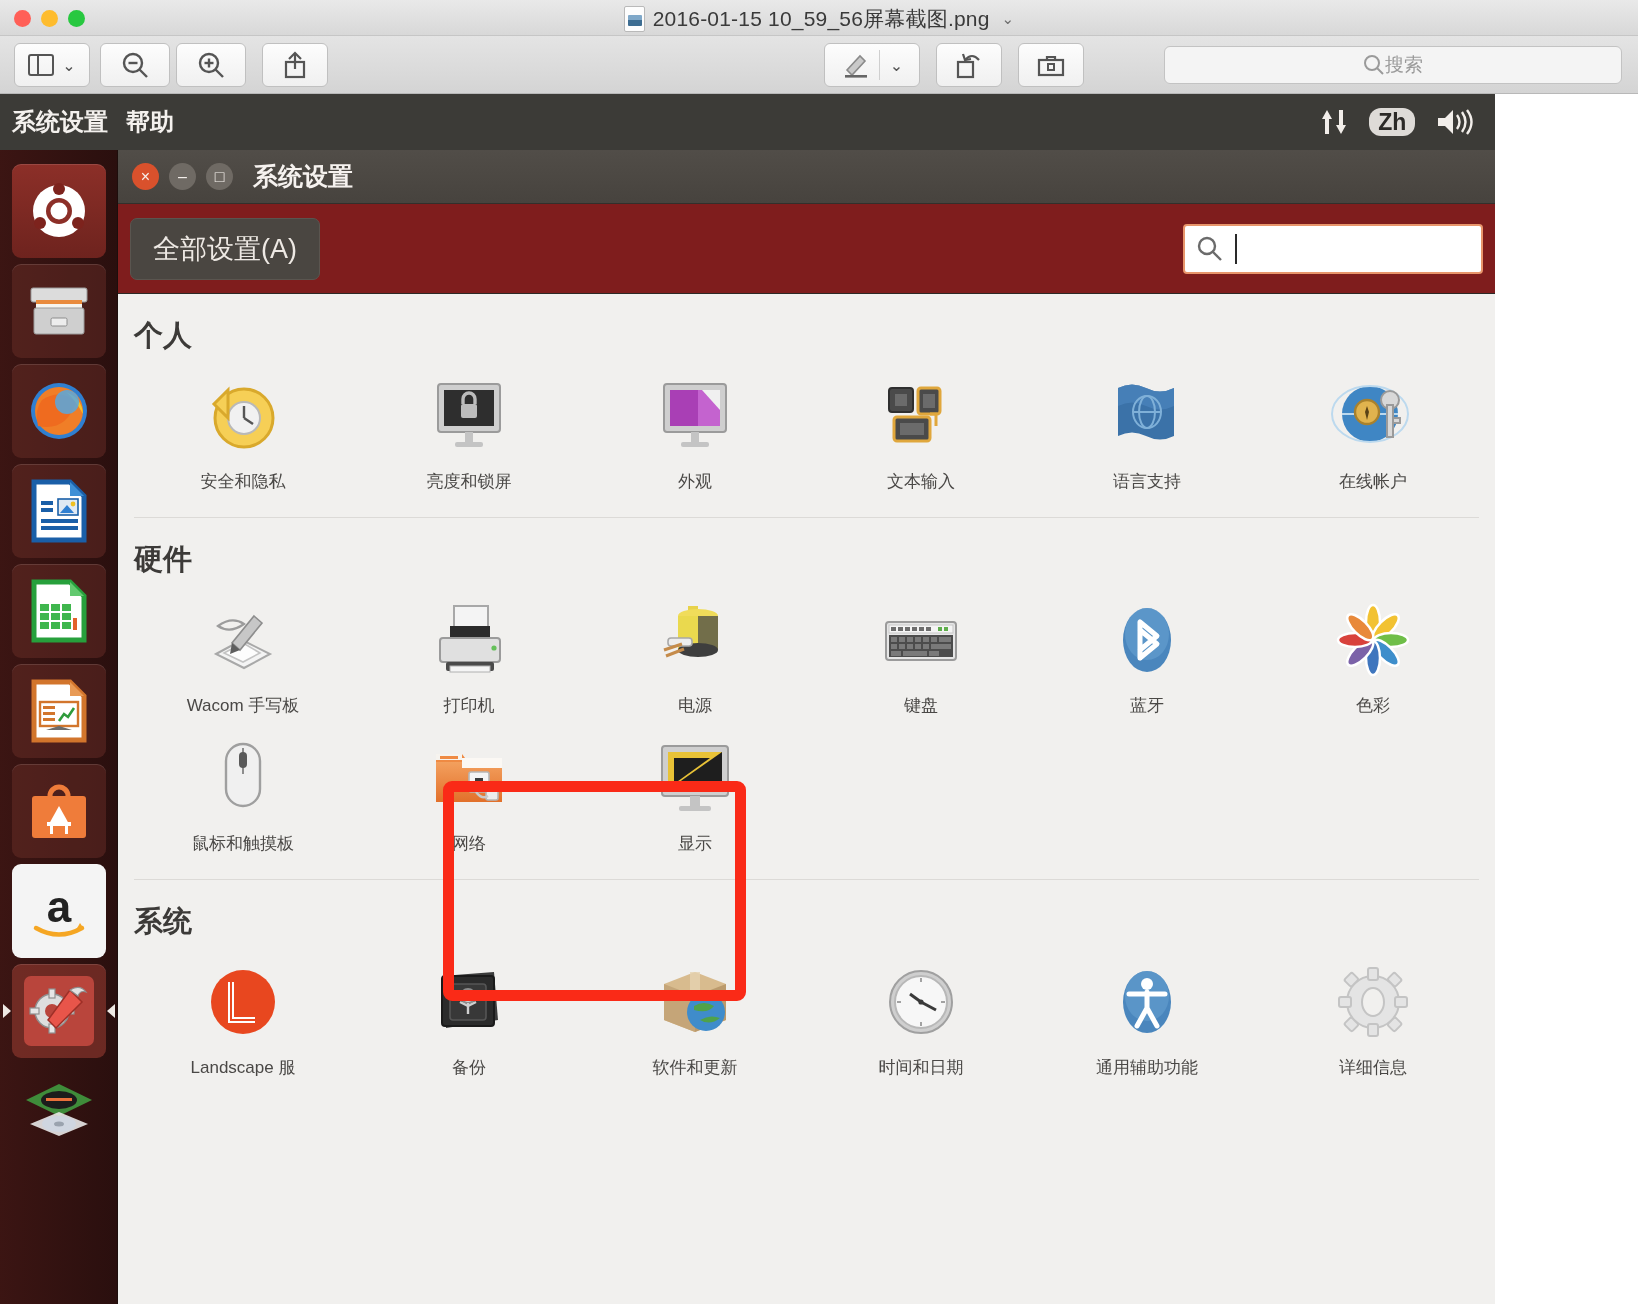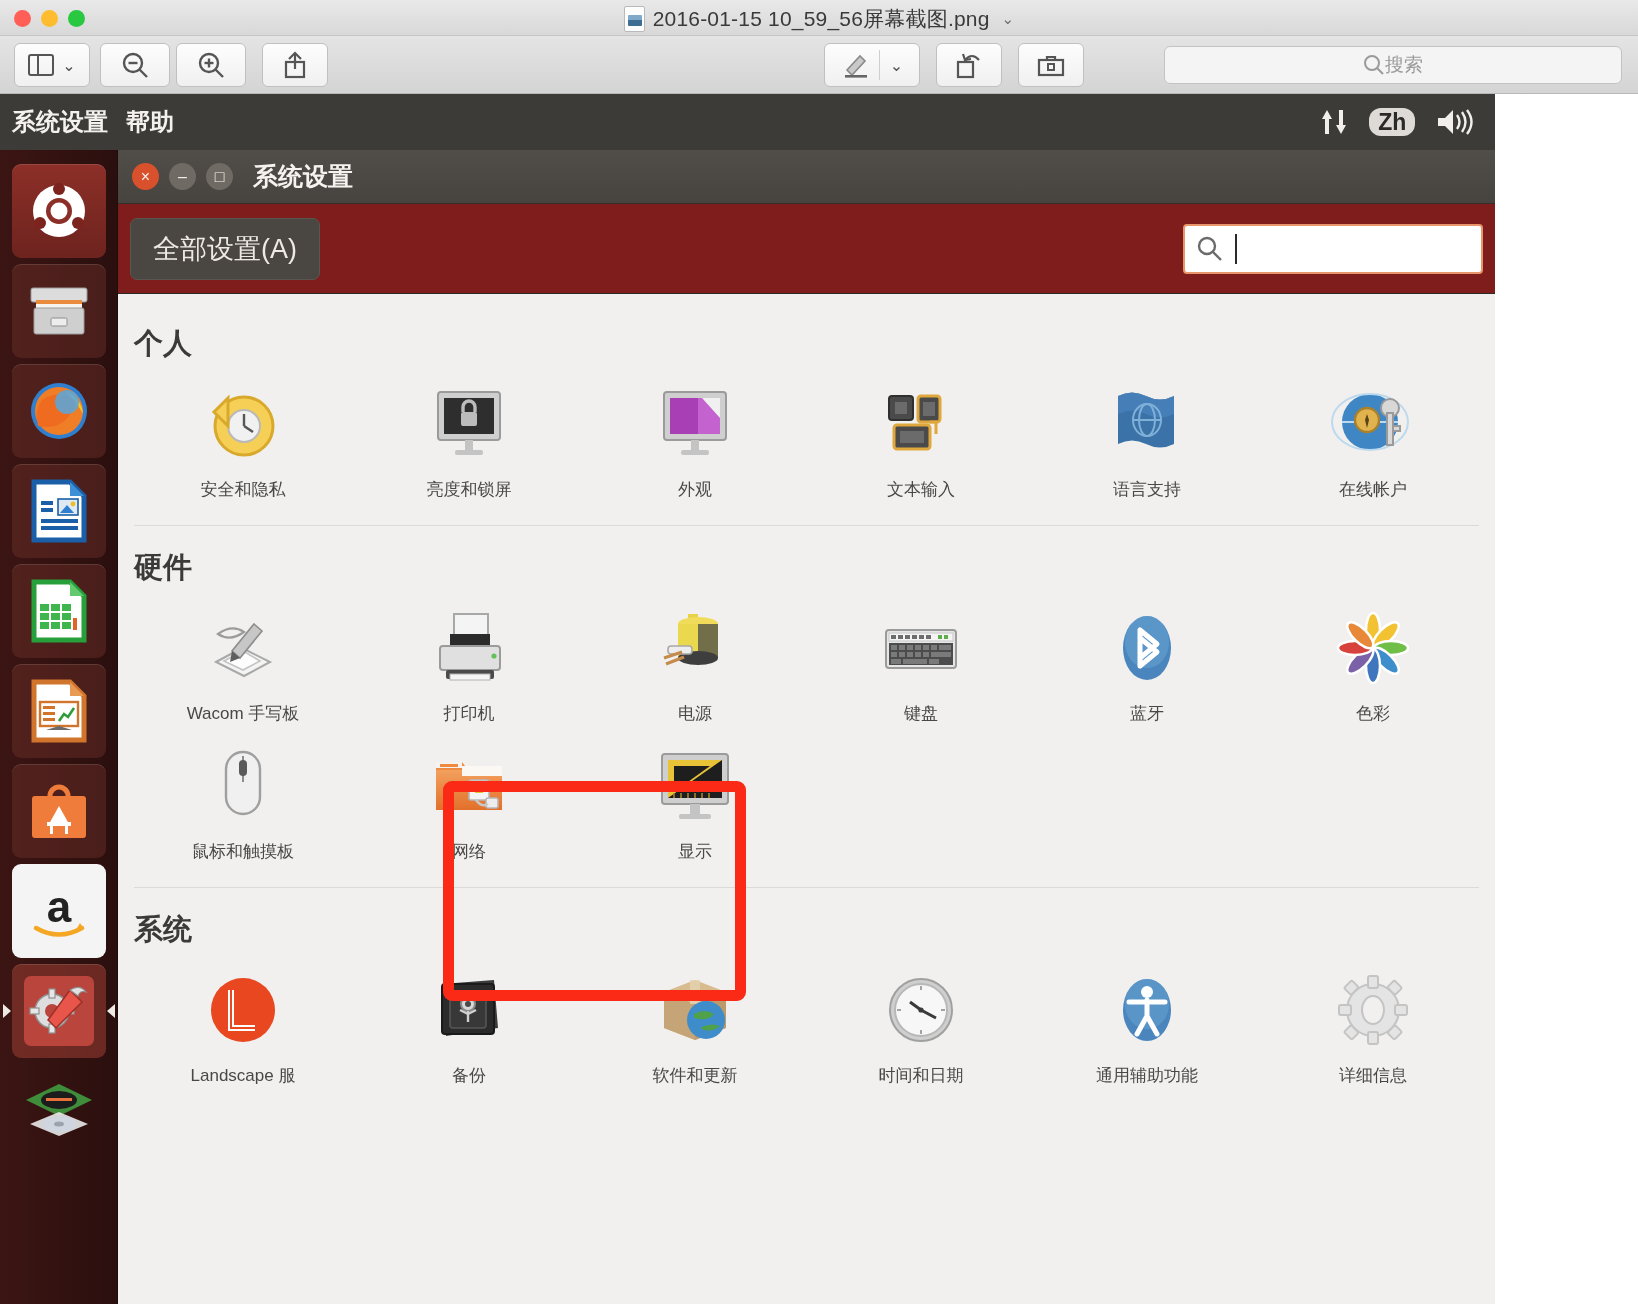--- a/index.html
+++ b/index.html
@@ -123,21 +123,21 @@
     background: #4a4641; border: 1px solid #5a554f; border-radius: 7px;
     color: #eee9e4; font-size: 27px; padding: 12px 22px;
   }
   .swin-search {
     margin-left: auto; width: 300px; height: 50px; background: #ffffff;
     border: 2px solid #e8956b; border-radius: 4px; display: flex;
     align-items: center; gap: 12px; padding: 0 12px; position: relative;
   }
   .caret { width: 2px; height: 30px; background: #2a2a2a; }
 
-  .swin-body { flex: 1; background: #f1f0ee; overflow: hidden; padding: 8px 0 0 0; border-radius: 20px; }
+  .swin-body { flex: 1; background: #f1f0ee; overflow: hidden; padding: 0 0 0 0; border-radius: 20px; }
   .sect { padding: 0 0 0 0; }
   .sect-title {
     font-size: 29px; font-weight: bold; color: #3c3a38;
     padding: 22px 0 8px 16px;
   }
   .grid {
     display: grid; grid-template-columns: repeat(6, 226px);
     padding-left: 12px;
   }
   .cell {

